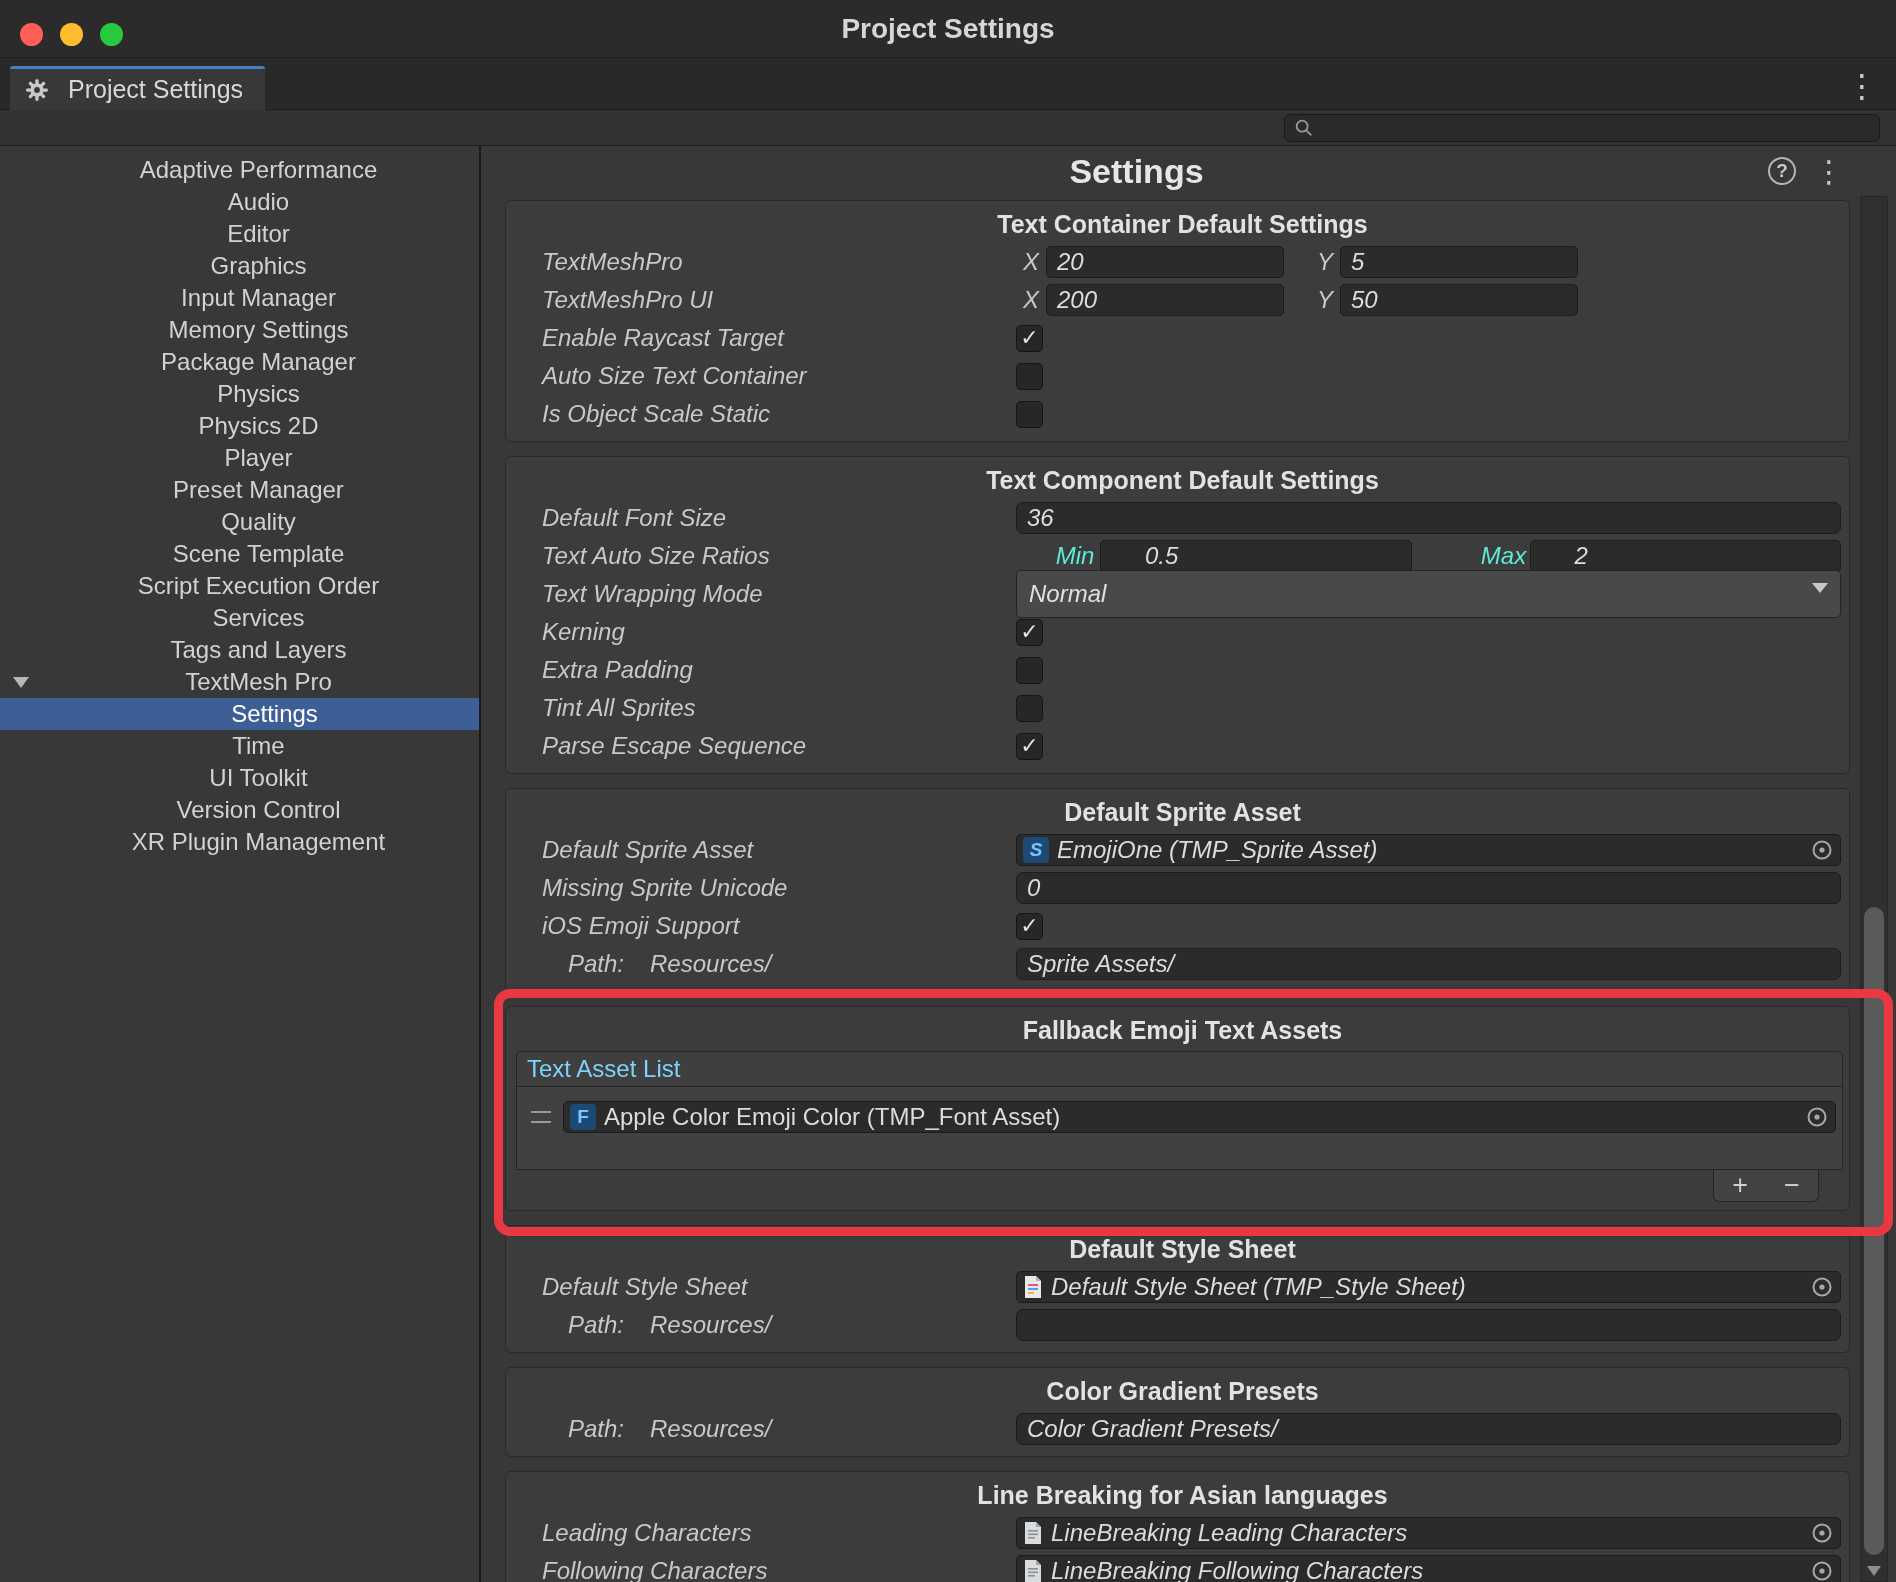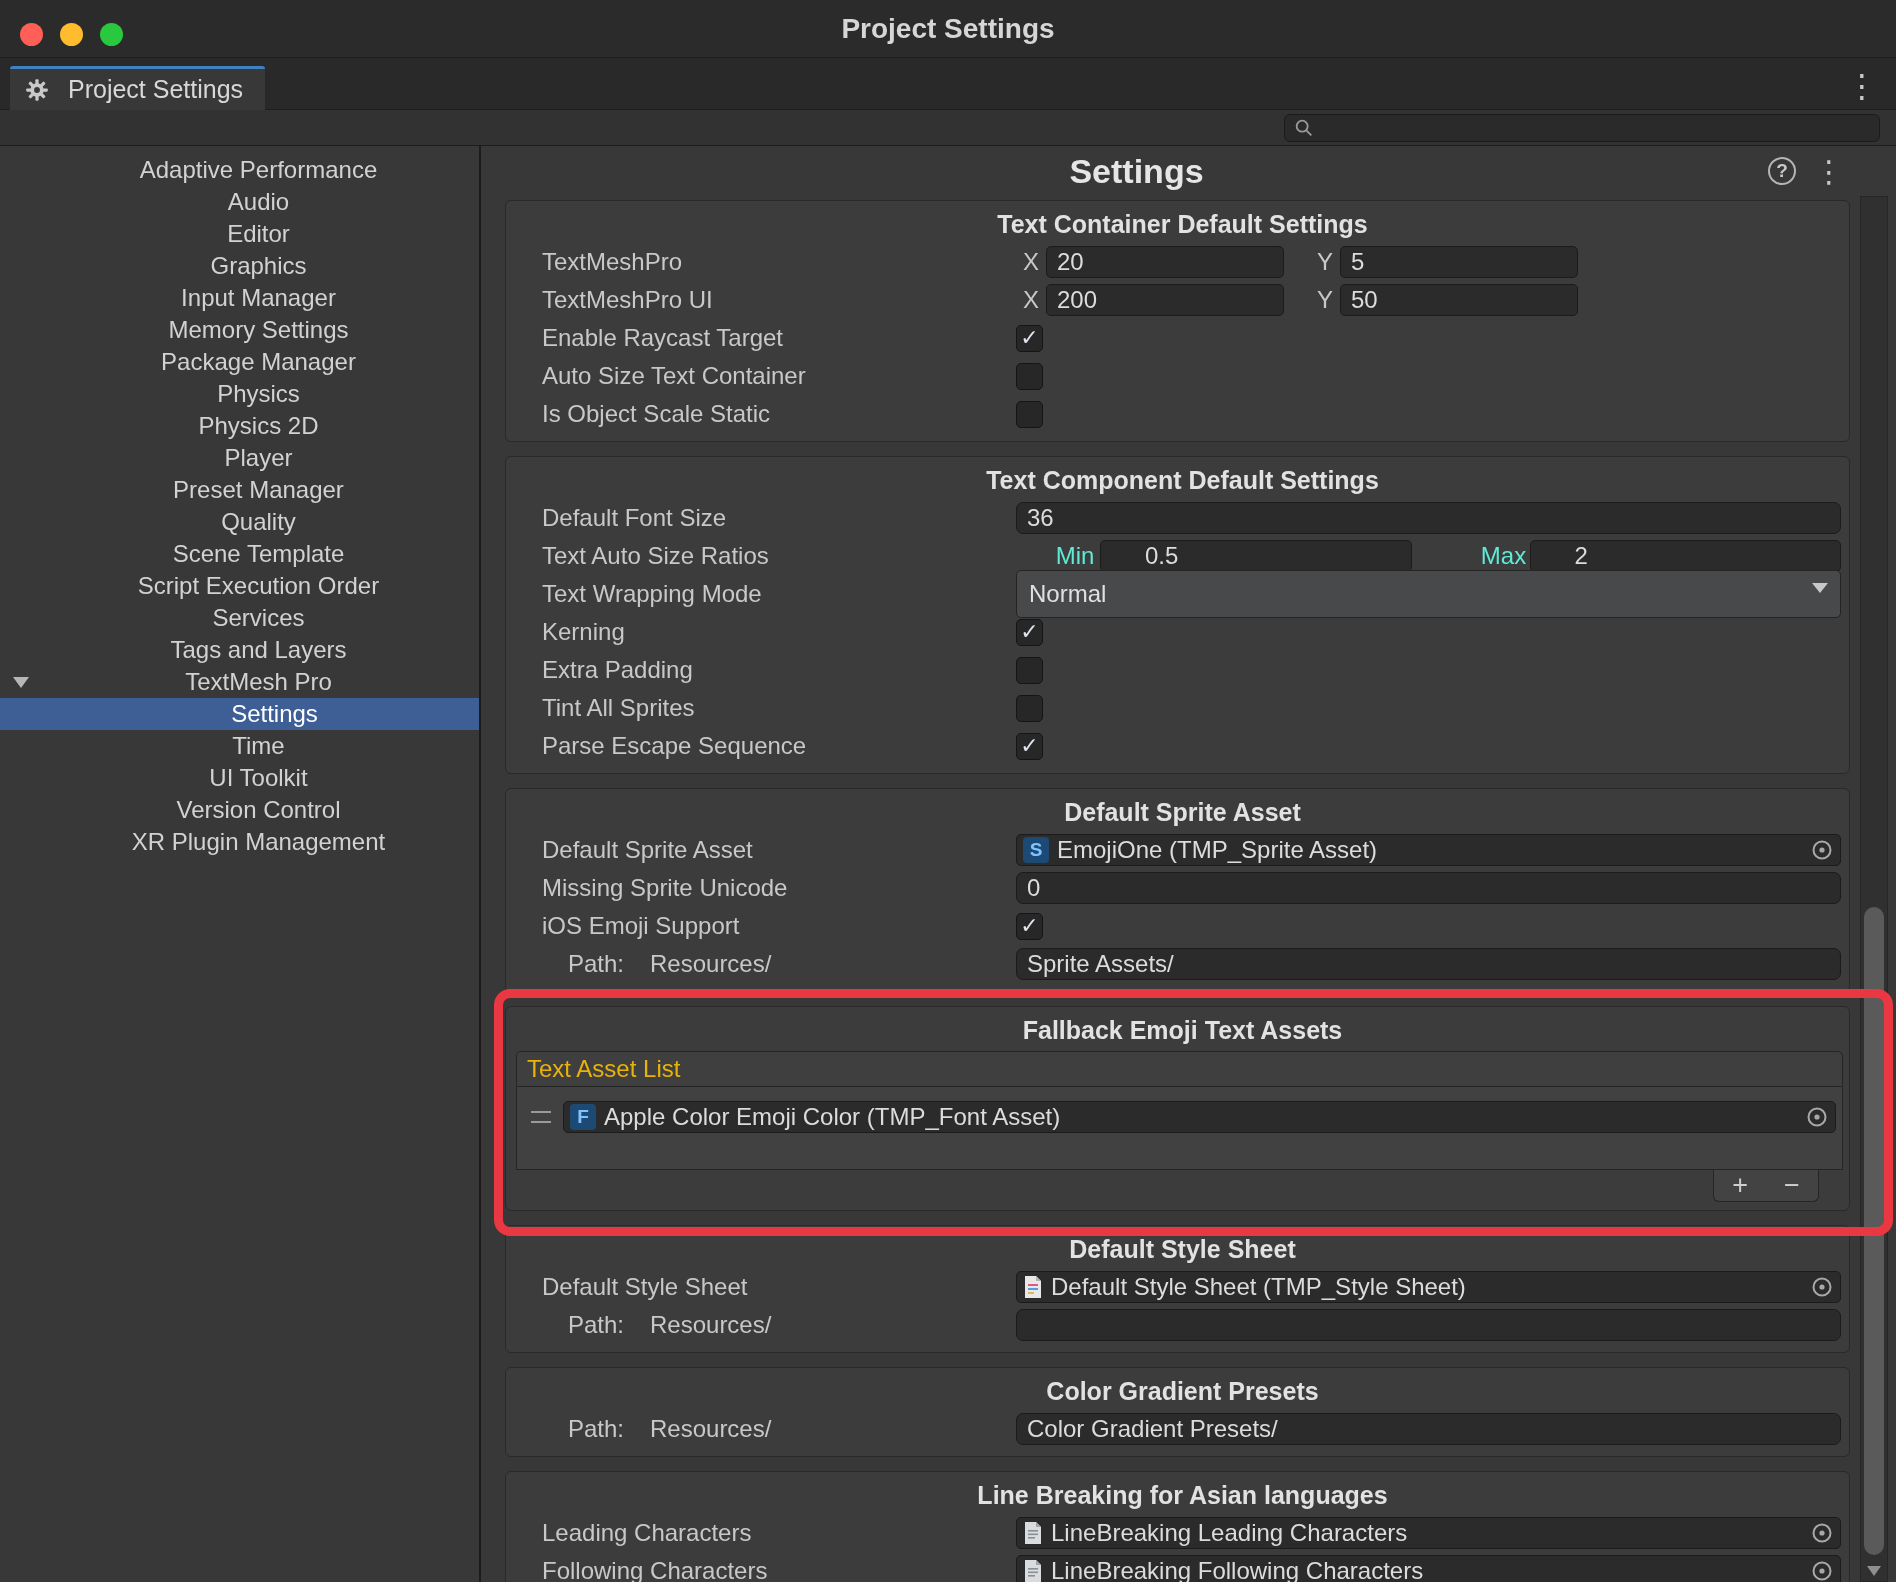--- a/index.html
+++ b/index.html
@@ -44,21 +44,21 @@
     color:#c8c8c8; font-size:19px; font-weight:700; display:flex; align-items:center;
     justify-content:center; margin-right:18px; }
   .kebab2 { font-size:30px; color:#c8c8c8; }
 
   
   .section { margin:14px 46px 0 24px; background:#3c3c3c; border:1px solid #292929;
     border-radius:6px; padding:4px 0 8px; position:relative; }
   .section.first { margin-top:4px; }
   .section-heading { height:38px; line-height:38px; padding-left:10px;
     font-size:25px; font-weight:700; color:#e2e2e2; }
-  .row { height:38px; display:flex; align-items:center; padding-left:36px; padding-right:8px; }
+  .row { height:38px; display:flex; align-items:center; padding-left:36px; padding-right:8px;font-style:italic; }
   .r-label { width:474px; flex-shrink:0; font-size:24px; color:#c8c8c8; display:flex; }
   .path-label { width:108px; }
   .r-field { flex:1; display:flex; align-items:center; min-width:0; }
   .field { height:32px; background:#2b2b2b; border:1px solid #1b1b1b; border-radius:5px;
     display:flex; align-items:center; padding:0 10px; color:#dcdcdc; font-size:24px; }
   .field.full { flex:1;border-radius:7px; }
   .field.xy { width:238px; }
   .axis { width:30px; color:#c8c8c8; font-size:24px; }
   .axis2 { margin-left:26px; }
   .mm { width:50px; color:#5eead4; font-size:24px;margin-left:34px; }
@@ -80,21 +80,21 @@
   .asset-icon { width:26px; height:26px; border-radius:4px; background:#1d4a74; color:#7ec3ff;
     font-weight:700; font-size:19px; display:flex; align-items:center; justify-content:center;
     margin-right:8px; flex-shrink:0; }
   .objtext { white-space:nowrap; overflow:hidden; text-overflow:ellipsis; }
   .picker { margin-left:auto; display:flex; align-items:center; padding-left:8px; }
   .svgicon { display:flex; align-items:center; margin-right:8px; flex-shrink:0; }
 
   
   .tmp-list { margin:2px 6px 0 10px; }
   .list-header { height:36px; background:#3f3f3f; border:1px solid #252525; border-radius:5px 5px 0 0;
-    display:flex; align-items:center; padding-left:10px; color:#eab308; font-size:24px; }
+    display:flex; align-items:center; padding-left:10px; color:#7dd3fc; font-size:24px; }
   .list-body { background:#414141; border:1px solid #252525; border-top:none; padding:8px 6px 30px 6px; }
   .list-item { display:flex; align-items:center; height:44px; }
   .drag-handle { width:20px; height:12px; border-top:2px solid #9a9a9a; border-bottom:2px solid #9a9a9a;
     margin:0 12px 0 8px; flex-shrink:0; }
   .list-footer { display:flex; justify-content:flex-end; padding-right:24px; }
   .footer-bar { width:106px; height:32px; background:#434343; border:1px solid #252525;
     border-top:none; border-radius:0 0 6px 6px; display:flex; align-items:center;
     justify-content:center; gap:36px; }
   .footer-btn { color:#cfcfcf; font-size:27px; line-height:1; }
 

